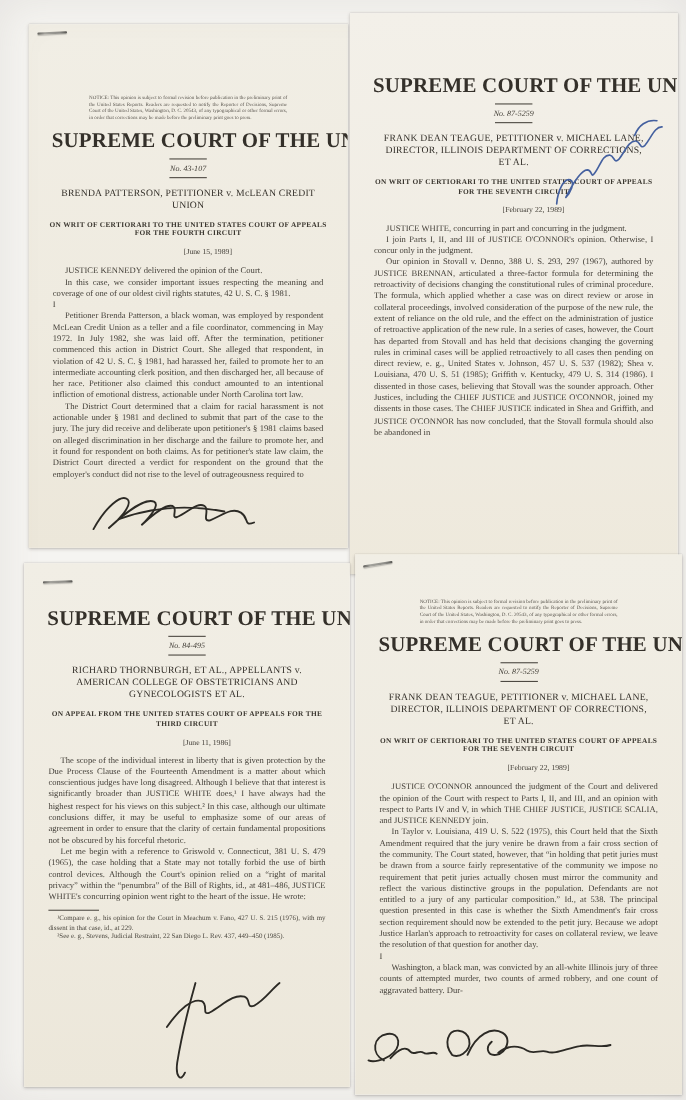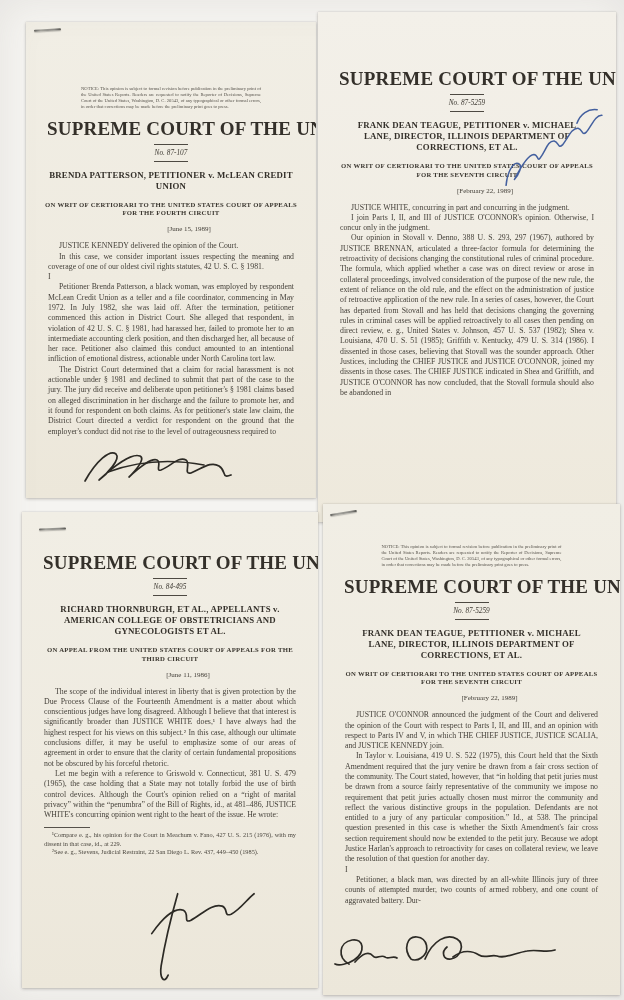--- a/index.html
+++ b/index.html
@@ -16,21 +16,21 @@
   .p3{left:22px;top:512px;width:296px;height:476px;z-index:2;}
   .p4{left:323px;top:504px;width:297px;height:491px;z-index:3;}
   .staple{position:absolute;width:27px;height:2.4px;border-radius:1px;
         background:linear-gradient(90deg,#63625e,#a3a29c 25%,#8e8d88 75%,#575652);
         box-shadow:0 1px 1px rgba(0,0,0,.22);}
   .notice{font-size:4.6px;line-height:5.9px;text-align:justify;color:#56524b;margin:0 auto;width:180px;}
   .court{font-size:19px;font-weight:bold;text-align:left;letter-spacing:.2px;
          margin:8px 21px 0;color:#34302a;white-space:nowrap;}
   .rule{width:34px;border:none;border-top:1px solid #4d4942;margin:4px auto 3px;}
   .docket{font-size:7.3px;text-align:center;margin-top:2px;color:#3e3a33;font-style:italic;}
-  .caption{font-size:8.8px;font-weight:bold;text-align:center;line-height:11px;
+  .caption{font-size:8.8px;font-weight:normal;text-align:center;line-height:11px;
            margin:8px auto 0;width:244px;letter-spacing:.2px;color:#34302a;}
   .head{font-size:6.7px;font-weight:bold;text-align:center;line-height:8.8px;
         margin:9px auto 0;width:254px;letter-spacing:.3px;color:#3a362f;}
   .date{font-size:7px;text-align:center;margin-top:7px;color:#45413a;padding-left:36px;}
   .text{margin:8px 22px 0;}
   .text p{font-size:7.8px;line-height:10.3px;text-align:justify;margin:0;text-indent:11px;}
   .section{text-align:center;font-size:8.5px;margin:1px 0;font-weight:normal;text-indent:0 !important;}
   .fnrule{width:46px;border:none;border-top:1px solid #55514a;margin:7px 0 3px;}
   .footnote{font-size:6.3px !important;line-height:8.4px !important;text-indent:8px !important;color:#4b473f;}
   .sig{position:absolute;color:#2c2a25;}
@@ -44,21 +44,21 @@
 </head>
 <body>
 
 <div id="stage">
 
   <div class="page p1">
     <div class="staple" style="left:8px;top:7px;transform:rotate(-3deg);"></div>
     <p class="notice" style="margin-top:64px;">NOTICE: This opinion is subject to formal revision before publication in the preliminary print of the United States Reports. Readers are requested to notify the Reporter of Decisions, Supreme Court of the United States, Washington, D. C. 20543, of any typographical or other formal errors, in order that corrections may be made before the preliminary print goes to press.</p>
     <h1 class="court">SUPREME COURT OF THE UNITED STATES</h1>
     <hr class="rule">
-    <div class="docket">No. 87-107</div>
+    <div class="docket">No. 43-107</div>
     <hr class="rule">
     <div class="caption">BRENDA PATTERSON, PETITIONER v. McLEAN CREDIT UNION</div>
     <div class="head">ON WRIT OF CERTIORARI TO THE UNITED STATES COURT OF APPEALS FOR THE FOURTH CIRCUIT</div>
     <div class="date">[June 15, 1989]</div>
     <div class="text">
       <p>JUSTICE KENNEDY delivered the opinion of the Court.</p>
       <p>In this case, we consider important issues respecting the meaning and coverage of one of our oldest civil rights statutes, 42 U. S. C. § 1981.</p>
       <p class="section">I</p>
       <p>Petitioner Brenda Patterson, a black woman, was employed by respondent McLean Credit Union as a teller and a file coordinator, commencing in May 1972.  In July 1982, she was laid off.  After the termination, petitioner commenced this action in District Court.  She alleged that respondent, in violation of 42 U. S. C. § 1981, had harassed her, failed to promote her to an intermediate accounting clerk position, and then discharged her, all because of her race.  Petitioner also claimed this conduct amounted to an intentional infliction of emotional distress, actionable under North Carolina tort law.</p>
       <p>The District Court determined that a claim for racial harassment is not actionable under § 1981 and declined to submit that part of the case to the jury.  The jury did receive and deliberate upon petitioner's § 1981 claims based on alleged discrimination in her discharge and the failure to promote her, and it found for respondent on both claims.  As for petitioner's state law claim, the District Court directed a verdict for respondent on the ground that the employer's conduct did not rise to the level of outrageousness required to</p>
@@ -117,21 +117,21 @@
     <hr class="rule">
     <div class="docket">No. 87-5259</div>
     <hr class="rule">
     <div class="caption">FRANK DEAN TEAGUE, PETITIONER v. MICHAEL LANE, DIRECTOR, ILLINOIS DEPARTMENT OF CORRECTIONS, ET AL.</div>
     <div class="head">ON WRIT OF CERTIORARI TO THE UNITED STATES COURT OF APPEALS FOR THE SEVENTH CIRCUIT</div>
     <div class="date">[February 22, 1989]</div>
     <div class="text">
       <p>JUSTICE O'CONNOR announced the judgment of the Court and delivered the opinion of the Court with respect to Parts I, II, and III, and an opinion with respect to Parts IV and V, in which THE CHIEF JUSTICE, JUSTICE SCALIA, and JUSTICE KENNEDY join.</p>
       <p>In Taylor v. Louisiana, 419 U. S. 522 (1975), this Court held that the Sixth Amendment required that the jury venire be drawn from a fair cross section of the community.  The Court stated, however, that “in holding that petit juries must be drawn from a source fairly representative of the community we impose no requirement that petit juries actually chosen must mirror the community and reflect the various distinctive groups in the population.  Defendants are not entitled to a jury of any particular composition.”  Id., at 538.  The principal question presented in this case is whether the Sixth Amendment's fair cross section requirement should now be extended to the petit jury.  Because we adopt Justice Harlan's approach to retroactivity for cases on collateral review, we leave the resolution of that question for another day.</p>
       <p class="section">I</p>
-      <p>Petitioner, a black man, was directed by an all-white Illinois jury of three counts of attempted murder, two counts of armed robbery, and one count of aggravated battery.  Dur-</p>
+      <p>Washington, a black man, was convicted by an all-white Illinois jury of three counts of attempted murder, two counts of armed robbery, and one count of aggravated battery.  Dur-</p>
     </div>
     <svg class="sig sig-oconnor" width="238" height="50" viewBox="0 0 238 50" aria-label="Sandra Day O'Connor">
       <path d="M18 36 C6 30 8 14 21 12 C33 10 35 24 23 32 C17 36 8 38 4 36"></path>
       <path d="M24 34 C32 25 38 23 42 28 C45 32 50 26 54 29 C57 32 62 27 66 30"></path>
       <path d="M80 31 C72 21 76 8 86 9 C96 10 100 23 90 30 C86 33 81 32 80 31"></path>
       <path d="M94 31 C102 12 116 5 126 11 C134 16 130 29 120 31 C112 32 110 24 116 19"></path>
       <path d="M122 29 C132 21 142 23 148 27 C154 31 160 26 166 28 C174 31 184 25 196 23 C206 21 216 25 224 22"></path>
     </svg>
   </div>
 

